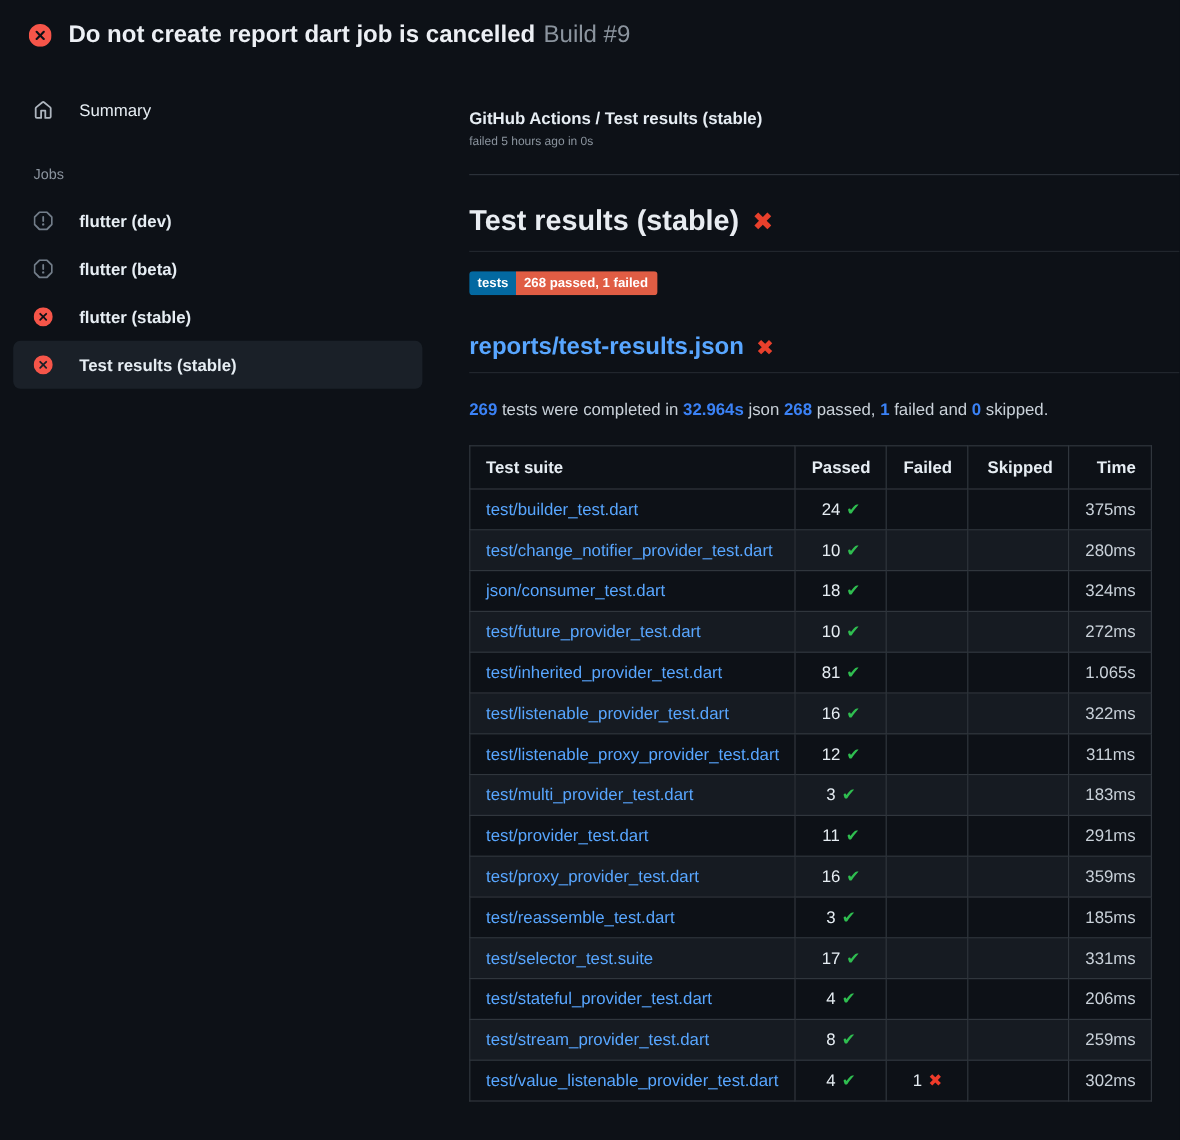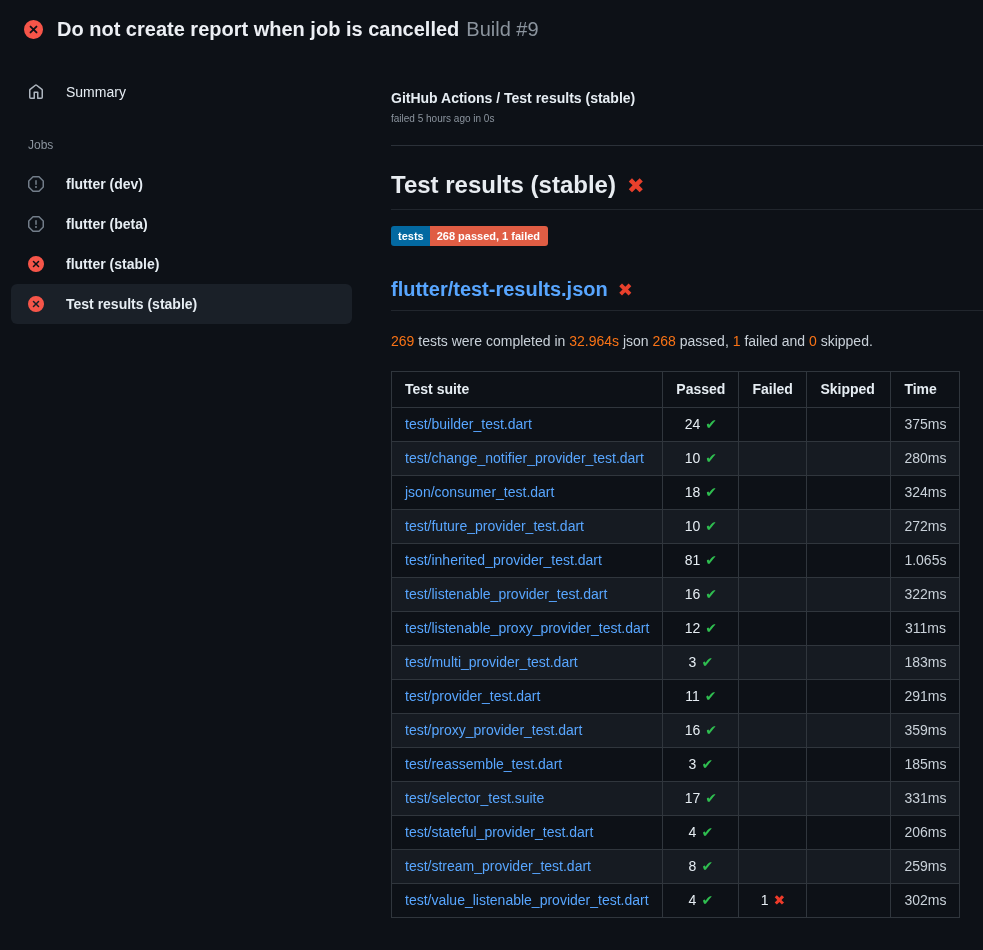--- a/index.html
+++ b/index.html
@@ -58,45 +58,45 @@
 
   h2.report-title {
     font-size: 20px; font-weight: 600; line-height: 25px;
     margin: 31px 0 0 0; padding-bottom: 8px;
     border-bottom: 1px solid #21262d;
     display: flex; align-items: center; gap: 10px;
   }
   h2.report-title a { color: #58a6ff; }
 
   .summary-line { margin: 20px 0 0 0; font-size: 14px; line-height: 21px; color: #c9d1d9; }
-  .summary-line b { color: #f97316; font-weight: 400; }
+  .summary-line b { color: #3b82f6; font-weight: 700; }
 
   
   table.results { border-collapse: collapse; margin-top: 19px; table-layout: fixed; }
   .results th, .results td { border: 1px solid #30363d; padding: 6px 13px; line-height: 21px; font-size: 14px; }
-  .results th { font-weight: 700; color: #e6edf3; text-align: left; padding-top: 7px; padding-bottom: 7px; }
+  .results th { font-weight: 700; color: #e6edf3; text-align: right; padding-top: 7px; padding-bottom: 7px; }
   .results th.col-suite { text-align: left; }
   .results td { text-align: center; color: #c9d1d9; }
   .results td.cell-suite { text-align: left; overflow: hidden; white-space: nowrap; }
   .results tbody tr:nth-child(even) { background: #161b22; }
   .num { color: #e6edf3; }
   .glyph-check { color: #2fbe50; font-weight: 700; margin-left: 5px; font-size: 14px; }
   .glyph-cross { color: #ee3b2a; font-weight: 700; margin-left: 5px; font-size: 14px; }
 </style>
 </head>
 <body>
 
 <header class="check-header">
   <span class="status-ico">
     <svg width="19" height="19" viewBox="0 0 16 16" fill="#f65549">
         <path d="M2.343 13.657A8 8 0 1 1 13.658 2.343 8 8 0 0 1 2.343 13.657ZM6.03 4.97a.751.751 0 0 0-1.042.018.751.751 0 0 0-.018 1.042L6.94 8 4.97 9.97a.749.749 0 0 0 .326 1.275.749.749 0 0 0 .734-.215L8 9.06l1.97 1.97a.749.749 0 0 0 1.275-.326.749.749 0 0 0-.215-.734L9.06 8l1.97-1.97a.749.749 0 0 0-.326-1.275.749.749 0 0 0-.734.215L8 6.94 6.03 4.97Z"></path>
       </svg>
   </span>
   <div class="check-header-titles">
-    <span class="check-title">Do not create report when job is cancelled</span><span class="check-build">Build #9</span>
+    <span class="check-title">Do not create report dart job is cancelled</span><span class="check-build">Build #9</span>
   </div>
 </header>
 
 <div class="layout">
   <aside class="sidebar">
     <div class="side-item summary">
       <span class="ico">
         <svg width="16" height="16" viewBox="0 0 16 16" fill="#aeb6bf">
             <path d="M6.906.664a1.749 1.749 0 0 1 2.187 0l5.25 4.2c.415.332.657.835.657 1.367v7.019A1.75 1.75 0 0 1 13.25 15h-3.5a.75.75 0 0 1-.75-.75V9H7v5.25a.75.75 0 0 1-.75.75h-3.5A1.75 1.75 0 0 1 1 13.25V6.23c0-.531.242-1.034.657-1.366l5.25-4.2Zm1.25 1.171a.25.25 0 0 0-.312 0l-5.25 4.2a.25.25 0 0 0-.094.196v7.019c0 .138.112.25.25.25H5.5V8.25a.75.75 0 0 1 .75-.75h3.5a.75.75 0 0 1 .75.75v5.25h2.75a.25.25 0 0 0 .25-.25V6.23a.25.25 0 0 0-.094-.195Z"></path>
           </svg>
@@ -149,21 +149,21 @@
       <span>Test results (stable)</span>
       <span class="cross-mark">✖</span>
     </h1>
 
     <div class="badge">
       <span class="badge-label">tests</span>
       <span class="badge-value">268 passed, 1 failed</span>
     </div>
 
     <h2 class="report-title">
-      <a href="#">flutter/test-results.json</a>
+      <a href="#">reports/test-results.json</a>
       <span class="cross-mark">✖</span>
     </h2>
 
     <p class="summary-line" id="summary-line"><b>269</b><span> tests were completed in </span><b>32.964s</b><span> json </span><b>268</b><span> passed, </span><b>1</b><span> failed and </span><b>0</b><span> skipped.</span></p>
 
     <table class="results">
       <colgroup>
         <col style="width:271px">
           <col style="width:65px">
           <col style="width:68px">

